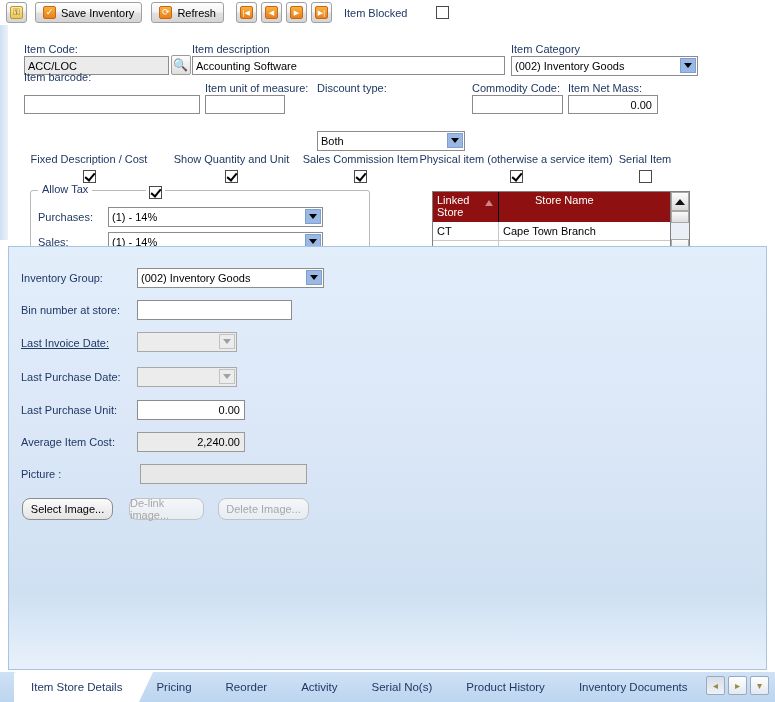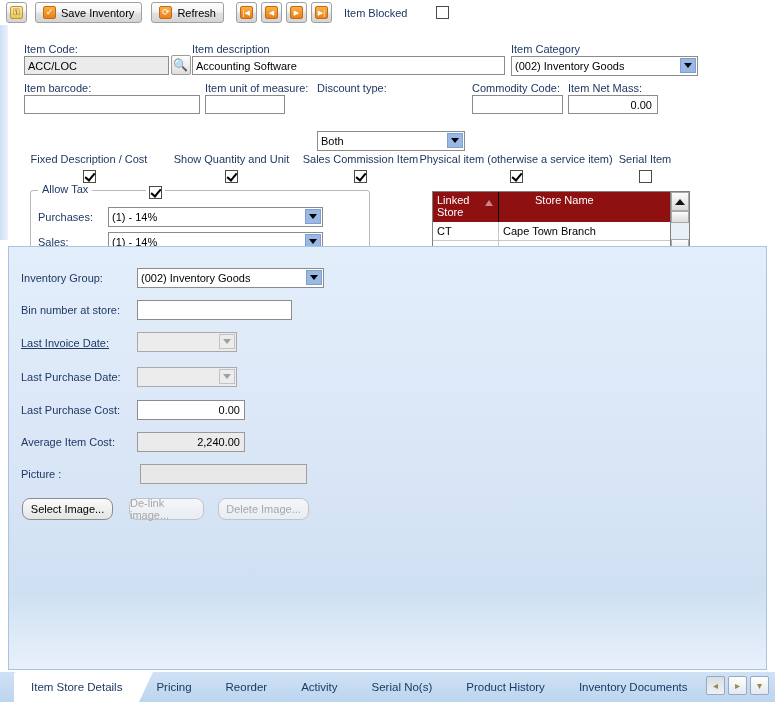--- a/index.html
+++ b/index.html
@@ -449,21 +449,21 @@
 
     <div class="lbl" style="left:184px; top:18px;">Item description</div>
     <div class="fld" style="left:184px; top:31px; width:313px;">Accounting Software</div>
 
     <div class="lbl" style="left:503px; top:18px;">Item Category</div>
     <div class="combo" style="left:503px; top:31px; width:187px;">
       <div class="box">(002) Inventory Goods</div>
       <div class="arrow"></div>
     </div>
 
-    <div class="lbl" style="left:16px; top:57px;">Item barcode:</div>
+    <div class="lbl" style="left:16px; top:46px;">Item barcode:</div>
     <div class="fld" style="left:16px; top:70px; width:176px;"></div>
 
     <div class="lbl" style="left:197px; top:57px;">Item unit of measure:</div>
     <div class="fld" style="left:197px; top:70px; width:80px;"></div>
 
     <div class="lbl" style="left:309px; top:57px;">Discount type:</div>
     <div class="combo" style="left:309px; top:70px; width:148px;margin-top:36px;">
       <div class="box">Both</div>
       <div class="arrow"></div>
     </div>
@@ -558,21 +558,21 @@
       <div class="box"></div>
       <div class="arrow"></div>
     </div>
 
     <div class="p-lbl" style="left:12px; top:124px;">Last Purchase Date:</div>
     <div class="combo disabled" style="left:128px; top:120px; width:100px;">
       <div class="box"></div>
       <div class="arrow"></div>
     </div>
 
-    <div class="p-lbl" style="left:12px; top:157px;">Last Purchase Cost:</div>
+    <div class="p-lbl" style="left:12px; top:157px;">Last Purchase Unit:</div>
     <div class="p-fld num" style="left:128px; top:153px; width:108px;">0.00</div>
 
     <div class="p-lbl" style="left:12px; top:189px;">Average Item Cost:</div>
     <div class="p-fld num ro" style="left:128px; top:185px; width:108px;">2,240.00</div>
 
     <div class="p-lbl" style="left:12px; top:221px;">Picture :</div>
     <div class="p-fld flat" style="left:131px; top:217px; width:167px;"></div>
 
     <div class="imgbtn" style="left:13px; top:251px; width:91px;">Select Image...</div>
     <div class="imgbtn disabled" style="left:120px; top:251px; width:75px;">De-link image...</div>

